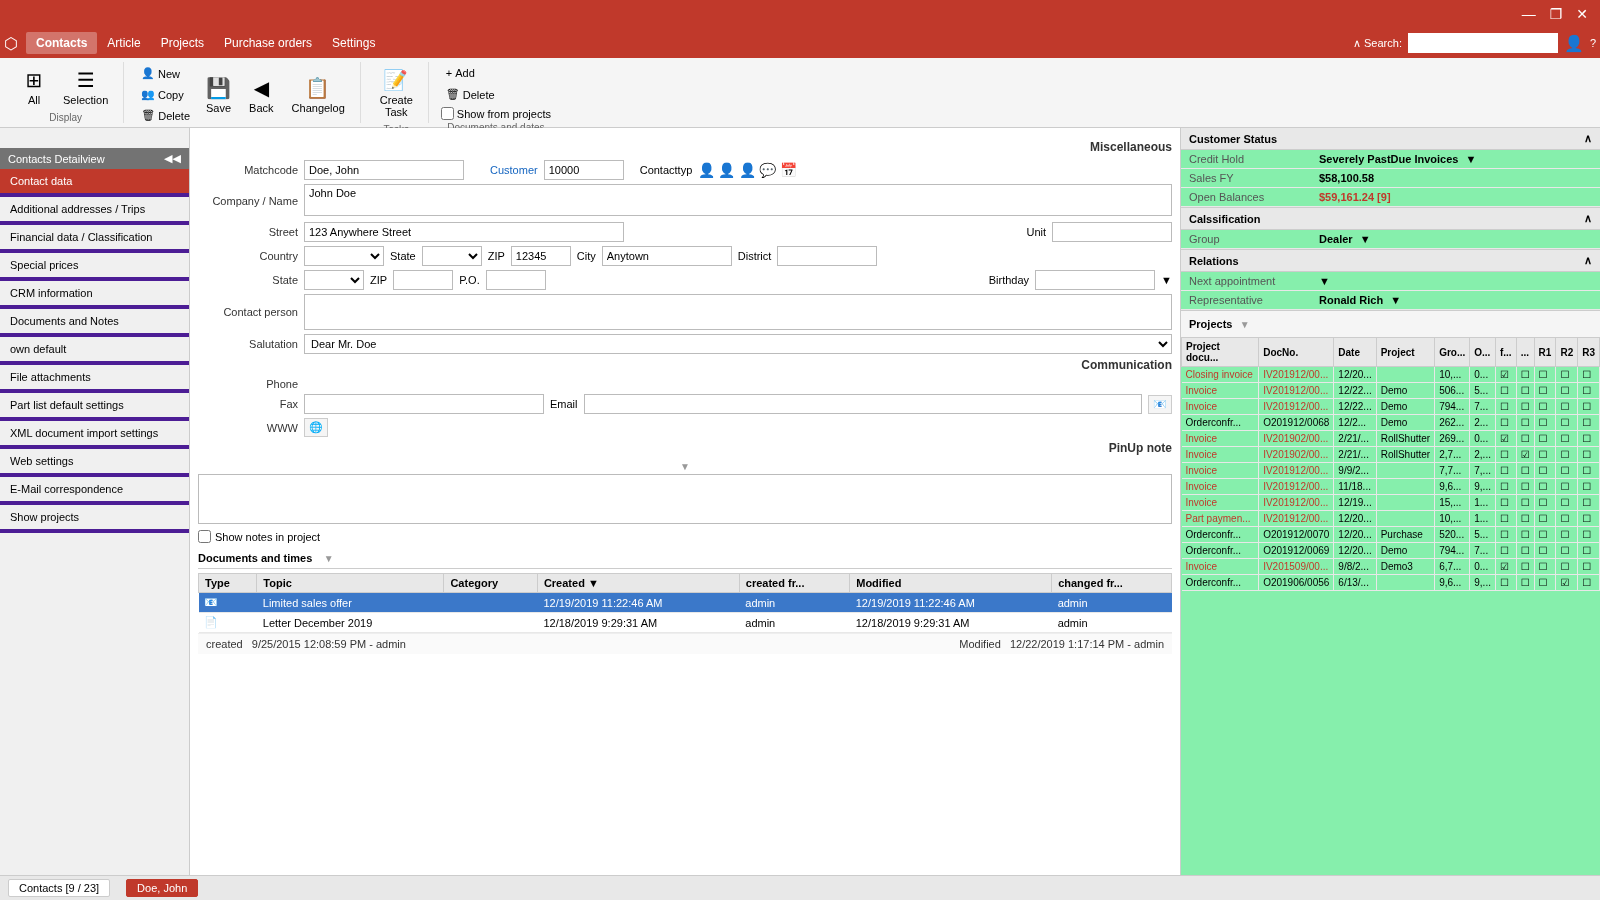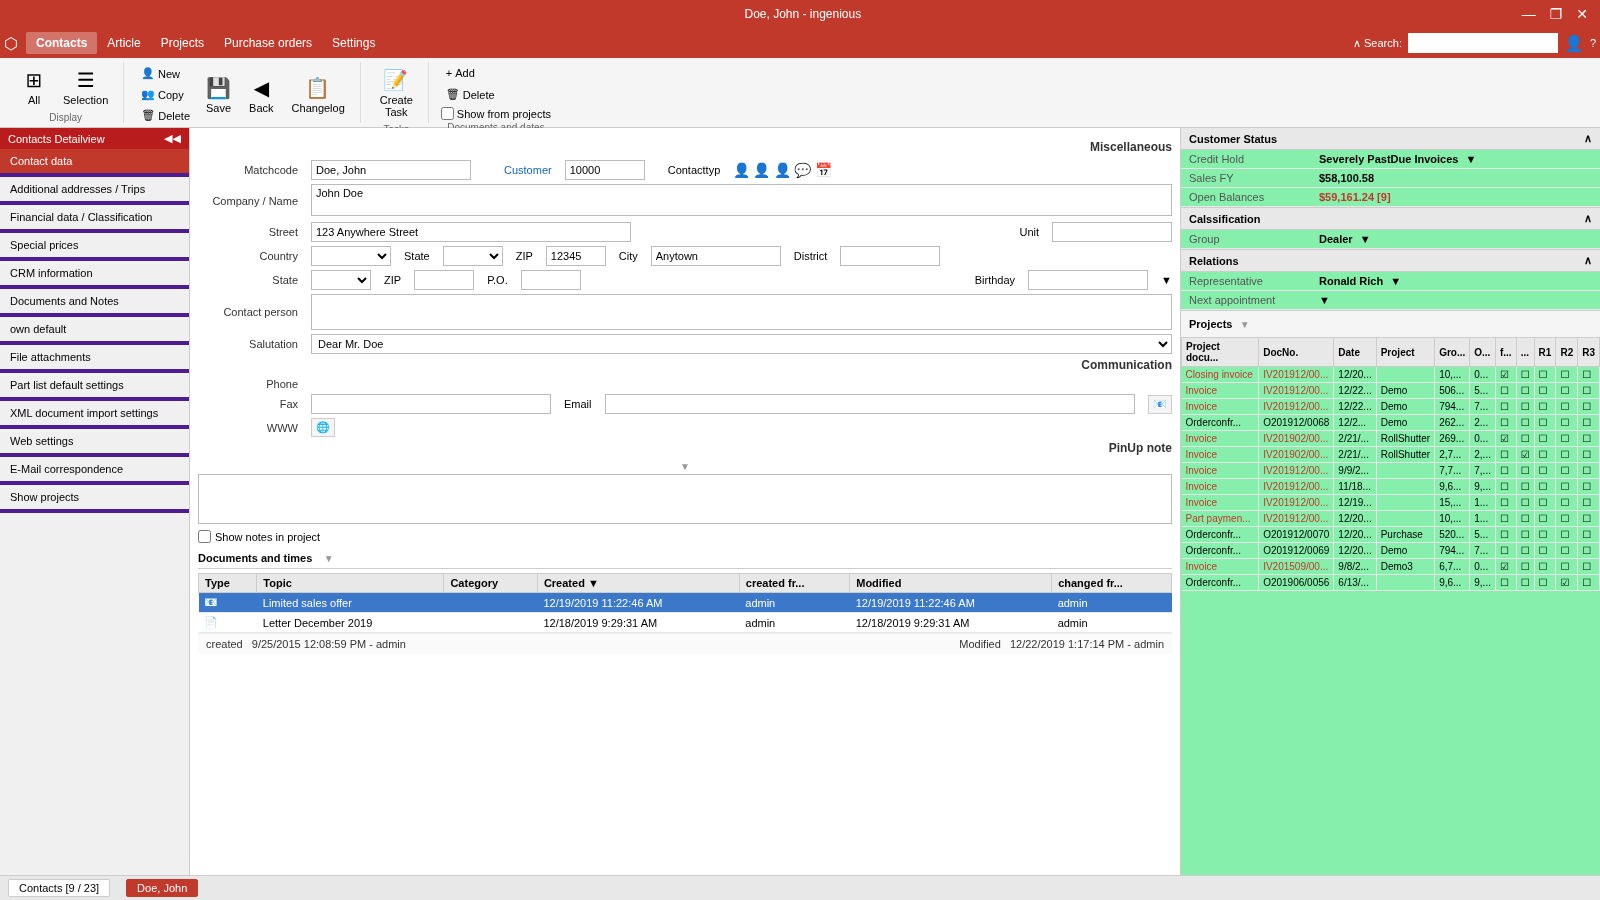--- a/index.html
+++ b/index.html
@@ -96,27 +96,28 @@
     }
 
     
     .sidebar {
       width: 190px;
       background: #f0f0f0;
       border-right: 1px solid #ccc;
       flex-shrink: 0;
     }
     .sidebar-header {
-      background: #b91c1c;
+      background: #737373;
       color: white;
       padding: 4px 8px;
       display: flex;
       justify-content: space-between;
       align-items: center;
       font-size: 11px;
+      margin-top: 20px;
     }
     .sidebar-item {
       padding: 6px 10px;
       cursor: pointer;
       border-bottom: 4px solid #4c1d95;
       font-size: 11px;
     }
     .sidebar-item.active { background: #c0392b; color: white; }
 
     
@@ -131,21 +132,21 @@
       font-size: 12px;
       color: #333;
       margin-bottom: 6px;
       margin-top: 4px;
       text-align: right;
     }
     .form-row {
       display: flex;
       align-items: center;
       margin-bottom: 4px;
-      gap: 13px;
+      gap: 6px;
     }
     .form-label {
       width: 100px;
       color: #333;
       text-align: right;
       flex-shrink: 0;
       font-size: 11px;
     }
     .form-input {
       border: 1px solid #bbb;
@@ -236,21 +237,20 @@
     .docs-times-section { margin-top: 8px; }
     .docs-times-title { font-weight: bold; font-size: 12px; margin-bottom: 4px; border-bottom: 1px solid #ccc; padding-bottom: 3px; }
 
     .created-modified { display: flex; justify-content: space-between; padding: 4px 8px; font-size: 11px; color: #333; border-top: 1px solid #eee; background: #fafafa; }
   </style>
 </head>
 <body>
 
 <div class="title-bar">
   <div style="width:80px"></div>
-  <div class="title-bar-title">Doe, John - ingenious</div>
   <div class="title-bar-controls">
     <button class="title-bar-btn">—</button>
     <button class="title-bar-btn">❐</button>
     <button class="title-bar-btn">✕</button>
   </div>
 </div>
 
 <div class="menu-bar">
   <div class="menu-logo">⬡</div>
   <div class="menu-item active">Contacts</div>
@@ -577,30 +577,30 @@
     </div>
 
     <div class="panel-section">
       <div class="panel-section-header">
         <span>Relations</span>
         <span style="cursor:pointer;">∧</span>
       </div>
       <table class="panel-table">
         <tbody>
             <tr>
+          <td>Next appointment</td>
+          <td>
+            <span style="cursor:pointer;">▼</span>
+          </td>
+        </tr>
+        <tr>
           <td>Representative</td>
           <td>
             Ronald Rich
             <span style="cursor:pointer; margin-left:4px;">▼</span>
-          </td>
-        </tr>
-        <tr>
-          <td>Next appointment</td>
-          <td>
-            <span style="cursor:pointer;">▼</span>
           </td>
         </tr>
       </tbody>
         </table>
     </div>
 
     <div class="panel-section" style="border-bottom:none;">
       <div class="projects-header">
         <span>Projects</span>
         <span style="font-size:10px; color:#999; margin-left:4px; font-weight:normal;">▼</span>

